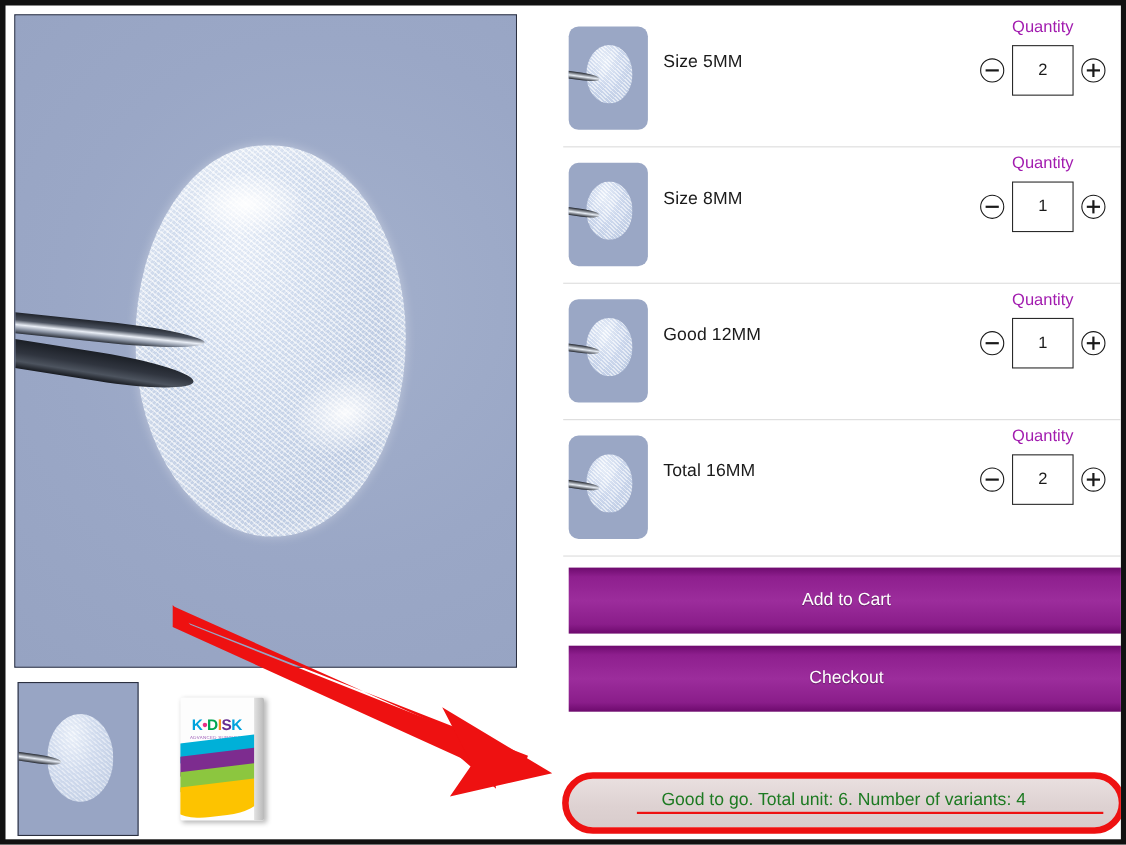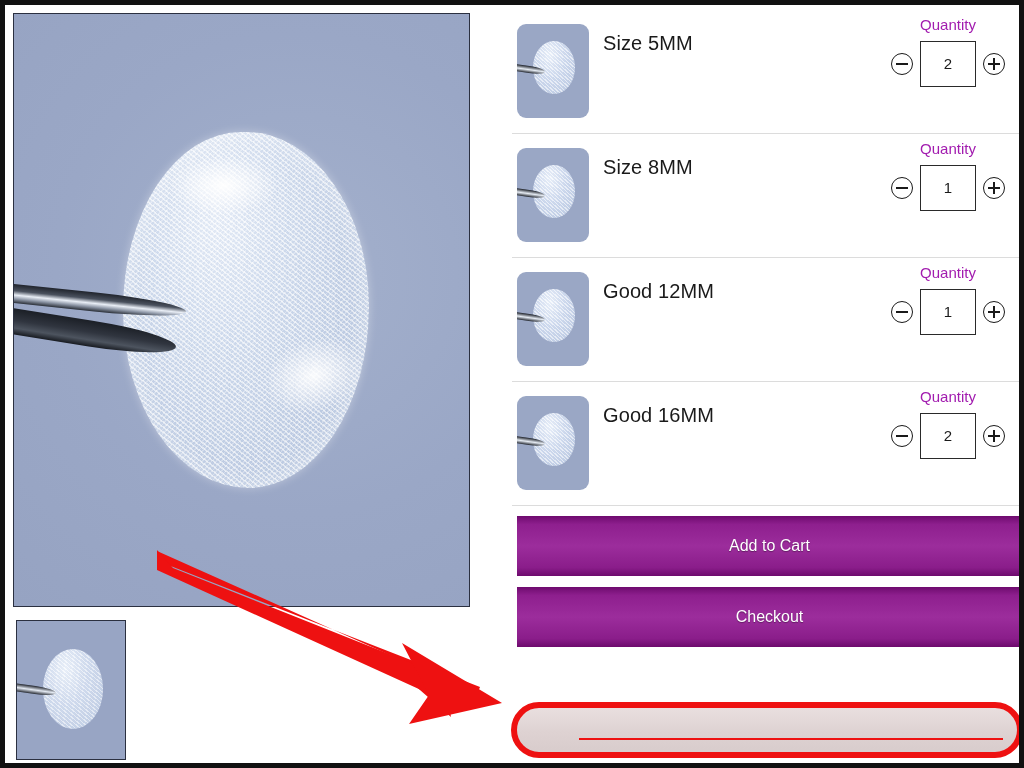--- a/index.html
+++ b/index.html
@@ -249,22 +249,22 @@
     position: absolute;
     left: -6%; top: 45%;
     width: 44%; height: 7%;
     transform: rotate(8deg);
     border-radius: 0 50% 50% 0;
     background: linear-gradient(180deg, #1e222a 0%, #e6ecf4 52%, #1f232b 100%);
   }
 
   .v-name {
     margin-left: 14px;
-    margin-top: 8px;
-    font-size: 20px;
+    margin-top: 24px;
+    font-size: 16px;
     color: #1a1a1a;
     letter-spacing: 0.1px;
   }
 
   .qty-block {
     position: absolute;
     right: 6px;
     top: 6px;
     width: 130px;
     text-align: center;
@@ -397,20 +397,31 @@
       <div class="tweezer-bot"></div>
     </div>
 
     <div class="thumb-strip">
 
       <div class="thumb">
         <div class="t-disk"></div>
         <div class="t-tw"></div>
       </div>
 
+      <div class="thumb-box">
+        <div class="box-art">
+          <div class="box-logo"><span class="l1">K</span><span class="l2">•</span><span class="l3">D</span><span class="l4">I</span><span class="l5">S</span><span class="l1">K</span></div>
+          <div class="box-sub">ADVANCED SURGICAL TECHNOLOGY</div>
+          <div class="wave w1"></div>
+          <div class="wave w2"></div>
+          <div class="wave w3"></div>
+          <div class="wave w4"></div>
+          <div class="box-spine"></div>
+        </div>
+      </div>
 
     </div>
   </div>
 
   <div class="panel">
 
     <div class="variant-row">
       <div class="v-thumb">
         <div class="vd"></div>
         <div class="vt"></div>
@@ -456,38 +467,39 @@
           <div class="circ-btn plus"></div>
         </div>
       </div>
     </div>
 
     <div class="variant-row">
       <div class="v-thumb">
         <div class="vd"></div>
         <div class="vt"></div>
       </div>
-      <div class="v-name">Good 16MM</div>
+      <div class="v-name">Total 16MM</div>
       <div class="qty-block">
         <div class="qty-label">Quantity</div>
         <div class="qty-ctrl">
           <div class="circ-btn minus"></div>
           <div class="qty-input">2</div>
           <div class="circ-btn plus"></div>
         </div>
       </div>
     </div>
 
     <div class="actions">
       <button class="btn-purple">Add to Cart</button>
       <button class="btn-purple">Checkout</button>
     </div>
 
     <div class="status-wrap">
       <div class="status-ring">
+        <span class="status-text">Good to go. Total unit: 6. Number of variants: 4</span>
         <div class="status-underline"></div>
       </div>
     </div>
 
   </div>
 
   <svg class="arrow-svg" viewBox="0 0 1024 768">
     <polygon points="152,546 163,560 475,682 468,700 440,676 446,712 400,672 425,668" fill="#ee1111"></polygon>
     <g>
       <path d="M152,545 L168,563 L462,680 L449,700 L152,565 Z" fill="#ee1111"></path>

